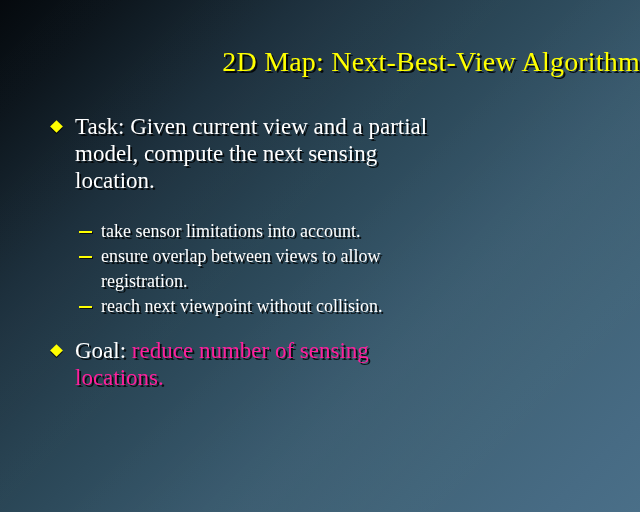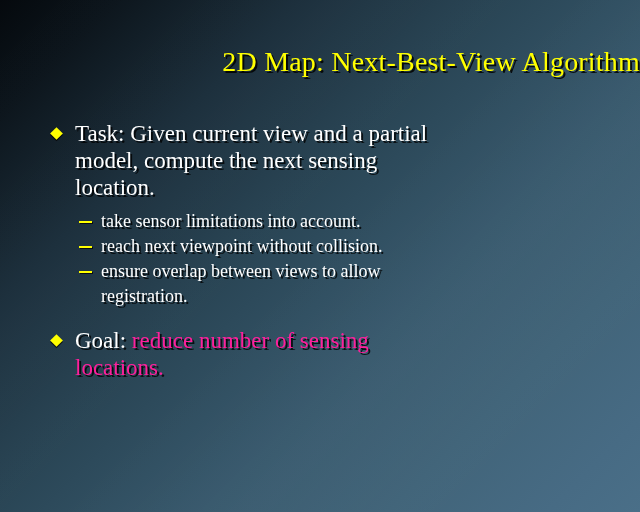--- a/index.html
+++ b/index.html
@@ -57,21 +57,21 @@
     font-size: 28px;
     line-height: 34px;
     letter-spacing: 0.2px;
     white-space: nowrap;
     text-shadow: 2px 2px 0 rgba(0,0,0,0.85);
     z-index: 2;
   }
 
   .body-area {
     position: absolute;
-    top: 120px;
+    top: 113px;
     left: 0;
     width: 508px;
     z-index: 2;
   }
 
   .bullet-l1 {
     position: relative;
     padding-left: 75px;
     padding-right: 70px;
     color: #FFFFFF;
@@ -105,21 +105,21 @@
     position: absolute;
     left: 79px;
     top: 12px;
     width: 13px;
     height: 2px;
     background: #FFFF00;
     box-shadow: 1px 1px 0 rgba(0,0,0,0.7);
   }
 
   .sub-group {
-    margin-top: 8px;
+    margin-top: 25px;
   }
 
   .goal-row {
     margin-top: 18px;
   }
 
   .accent-text {
     color: #FF1F9C;
     text-shadow: 2px 2px 0 rgba(0,0,0,0.8);
   }
@@ -142,26 +142,26 @@
 
     <div class="sub-group">
 
       <div class="bullet-l2">
         <span class="dash"></span>
         <span>take sensor limitations into account.</span>
       </div>
 
       <div class="bullet-l2">
         <span class="dash"></span>
-        <span>reach next viewpoint without collision.</span>
+        <span>ensure overlap between views to allow registration.</span>
       </div>
 
       <div class="bullet-l2">
         <span class="dash"></span>
-        <span>ensure overlap between views to allow registration.</span>
+        <span>reach next viewpoint without collision.</span>
       </div>
 
     </div>
 
     <div class="bullet-l1 goal-row">
       <span class="diamond"></span>
       <span class="inline">Goal: </span><span class="inline accent-text">reduce number of sensing locations.</span>
     </div>
 
   </div>

